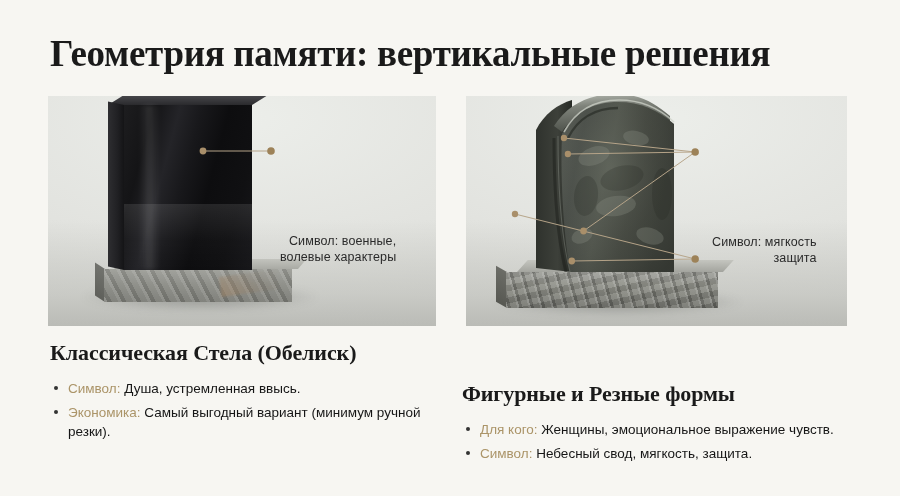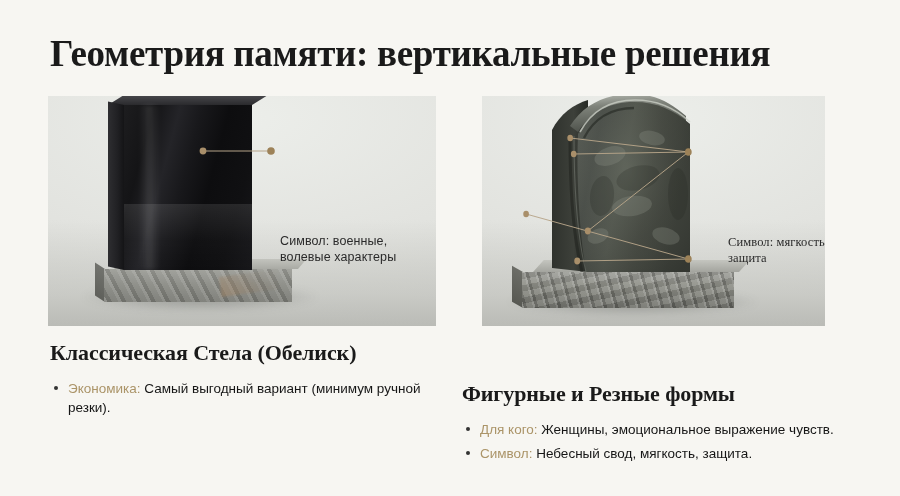--- a/index.html
+++ b/index.html
@@ -39,23 +39,24 @@
     white-space: nowrap;
   }
 
   
   .panel {
     position: absolute;
     top: 96px;
     height: 230px;
     overflow: hidden;
     background: #dfe0dc;
+    text-align: right;
   }
   .panel-left  { left: 48px;  width: 388px; }
-  .panel-right { left: 482px; width: 343px; font-family: Liberation Serif, serif; }
+  .panel-right { left: 466px; width: 381px; }
 
   
   .backdrop {
     position: absolute;
     inset: 0;
     background:
       radial-gradient(150% 120% at 50% 10%, #eceeea 0%, #e2e3df 48%, #d4d5d0 100%);
   }
   .backdrop::after {
     content: "";
@@ -385,20 +386,21 @@
     </svg>
 
     <div class="callout-text c2-text">Символ: мягкость
  защита</div>
 
   </div>
 
   <div class="col col-left">
     <div class="col-heading">Классическая Стела (Обелиск)</div>
     <ul class="bullets">
+      <li class="bullet"><span class="bullet-label">Символ:</span><span> Душа, устремленная ввысь.</span></li>
       <li class="bullet"><span class="bullet-label">Экономика:</span><span> Самый выгодный вариант (минимум ручной резки).</span></li>
     </ul>
   </div>
 
   <div class="col col-right">
     <div class="col-heading">Фигурные и Резные формы</div>
     <ul class="bullets">
       <li class="bullet"><span class="bullet-label">Для кого:</span><span> Женщины, эмоциональное выражение чувств.</span></li>
       <li class="bullet"><span class="bullet-label">Символ:</span><span> Небесный свод, мягкость, защита.</span></li>
     </ul>

